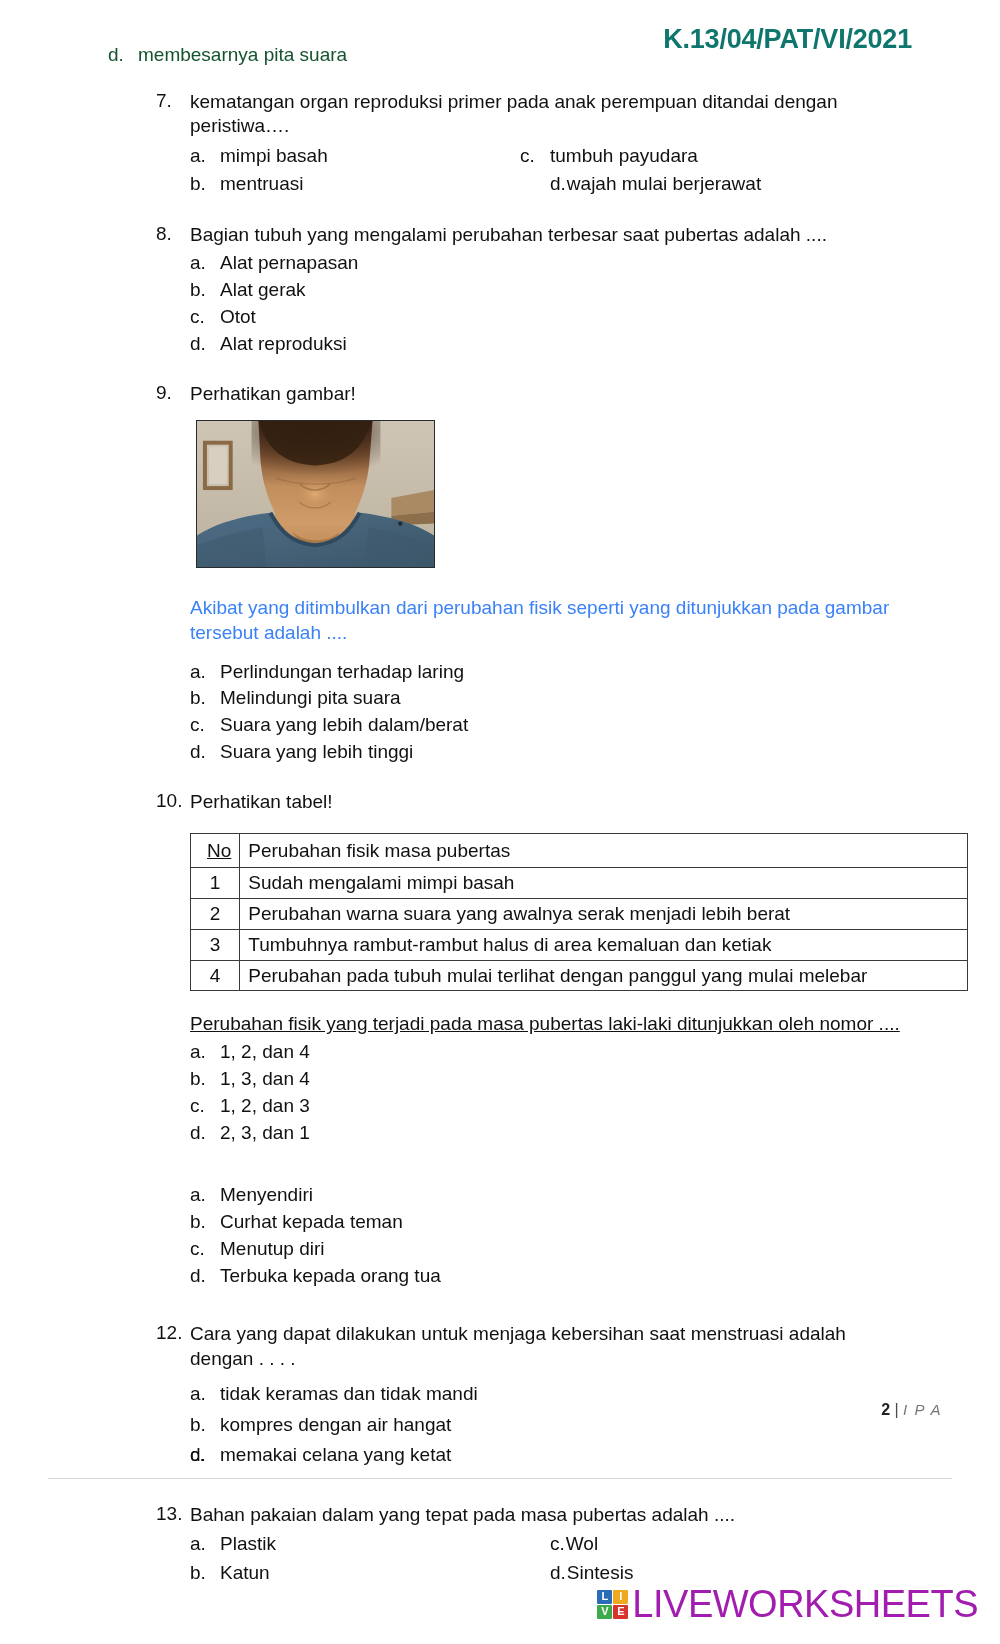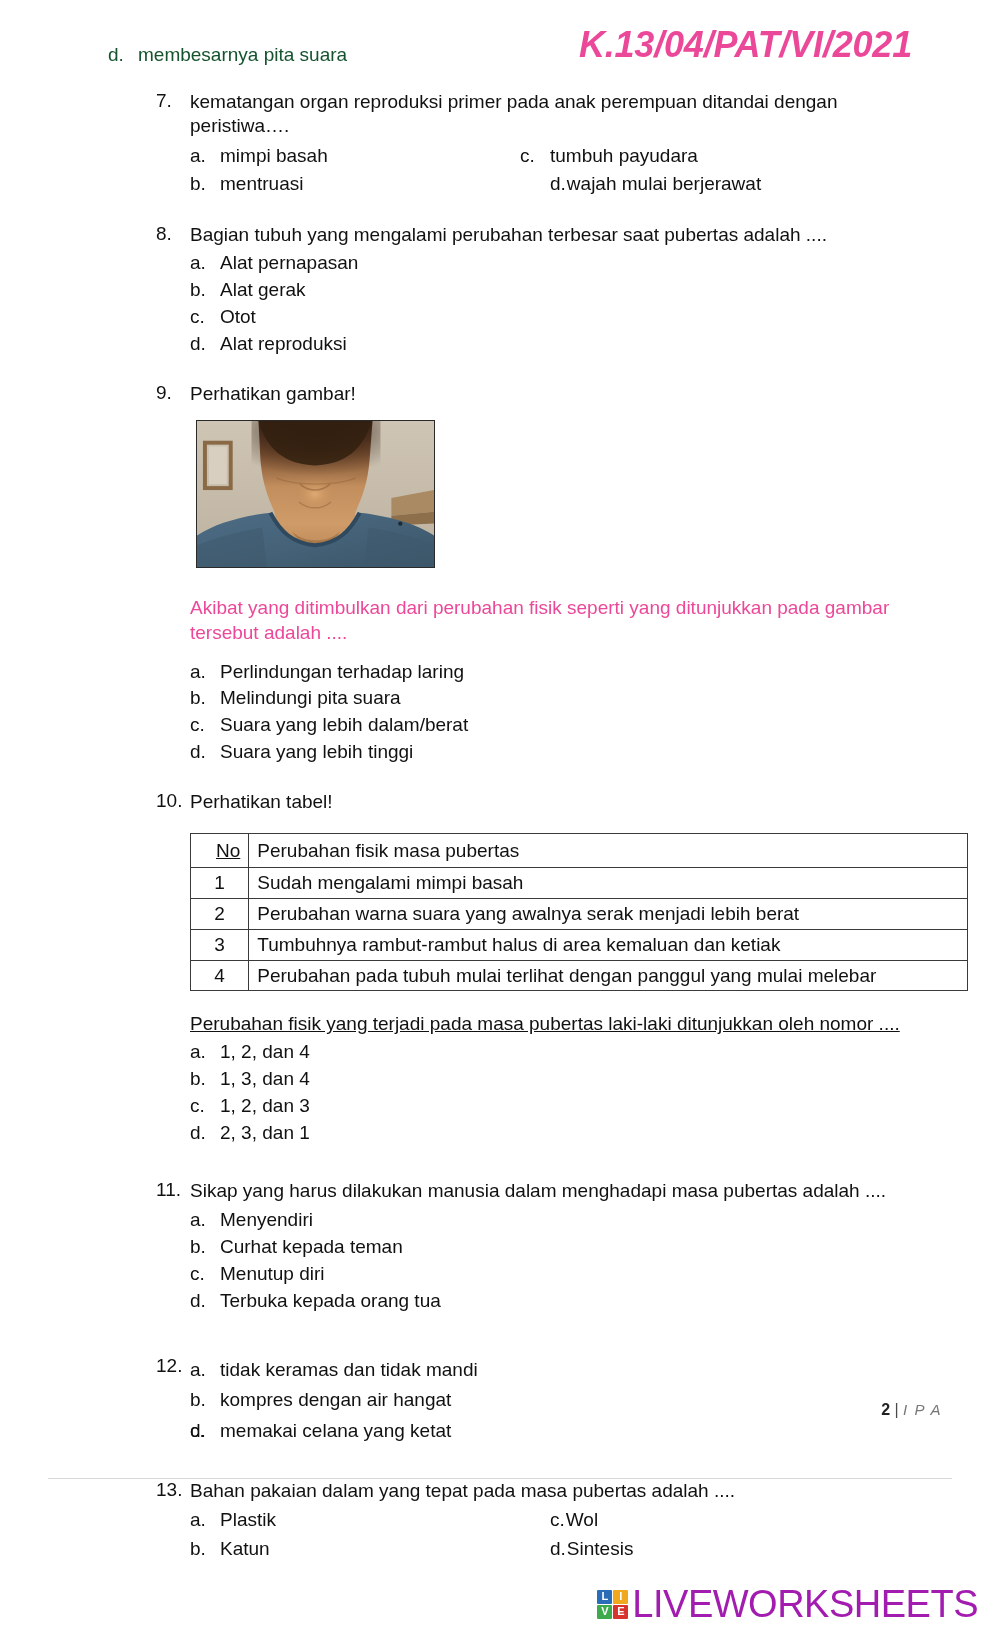--- a/index.html
+++ b/index.html
@@ -23,26 +23,25 @@
 
   
   .header-row {
     position: relative;
     height: 90px;
   }
   .doc-code {
     position: absolute;
     right: 88px;
     top: 24px;
-    font-size: 36px;
+    font-size: 27px;
     font-weight: bold;
     letter-spacing: -0.2px;
-    color: #ec4899;
+    color: #0f766e;
     white-space: nowrap;
-    font-style: italic;
   }
   .pre-option {
     position: absolute;
     left: 108px;
     top: 44px;
     font-size: 19px;
     color: #14532d;
   }
   .pre-option .lbl {
     display: inline-block;
@@ -135,21 +134,21 @@
     overflow: hidden;
     position: relative;
     background: #c9bfae;
   }
   .neck-photo svg { display: block; width: 100%; height: 100%; }
 
   .fig-caption {
     margin: 28px 0 13px 112px;
     font-size: 19px;
     line-height: 1.3;
-    color: #ec4899;
+    color: #3b82f6;
     max-width: 760px;
   }
 
   
   .tbl-wrap { margin: 18px 0 0 112px; }
   table.pubertas {
     border-collapse: collapse;
     width: 778px;
     font-size: 19px;
     color: #111;
@@ -158,21 +157,21 @@
     border: 1px solid #3a3a3a;
     padding: 3px 8px;
     font-weight: normal;
     text-align: left;
     line-height: 1.25;
   }
   table.pubertas .c-no {
     width: 44px;
     text-align: center;
   }
-  table.pubertas thead td.c-no { text-align: left; padding-left: 25px; text-decoration: underline; }
+  table.pubertas thead td.c-no { text-align: left; padding-left: 16px; text-decoration: underline; }
   table.pubertas thead td { padding-top: 5px; padding-bottom: 5px; }
 
   .after-table {
     margin: 22px 0 0 112px;
     font-size: 19px;
     color: #111;
     text-decoration: underline;
   }
 
   
@@ -416,37 +415,34 @@
         <li><span class="ol">a.</span><span>1, 2, dan 4</span></li>
         <li><span class="ol">b.</span><span>1, 3, dan 4</span></li>
         <li><span class="ol">c.</span><span>1, 2, dan 3</span></li>
         <li><span class="ol">d.</span><span>2, 3, dan 1</span></li>
       </ul>
     </div>
 
     <div class="spacer-lg"></div>
 
     <div class="q-block">
-      <div class="q">
-        <span class="q-num wide">11.</span>
-        <span class="q-text">Sikap yang harus dilakukan manusia dalam menghadapi masa pubertas adalah ....</span>
-      </div>
       <ul class="opts">
         <li><span class="ol">a.</span><span>Menyendiri</span></li>
         <li><span class="ol">b.</span><span>Curhat kepada teman</span></li>
         <li><span class="ol">c.</span><span>Menutup diri</span></li>
         <li><span class="ol">d.</span><span>Terbuka kepada orang tua</span></li>
       </ul>
     </div>
 
     <div class="spacer-lg"></div>
 
     <div class="q-block">
       <div class="q">
         <span class="q-num wide">12.</span>
+        <span class="q-text">Cara yang dapat dilakukan untuk menjaga kebersihan saat menstruasi adalah dengan . . . .</span>
       </div>
       <ul class="opts loose" style="margin-top:8px;">
         <li><span class="ol">a.</span><span>tidak keramas dan tidak mandi</span></li>
         <li><span class="ol">b.</span><span>kompres dengan air hangat</span></li>
         <li><span class="ol">c.</span></li>
         <li><span class="ol">d.</span><span>memakai celana yang ketat</span></li>
       </ul>
     </div>
 
     <div class="spacer-lg"></div>

